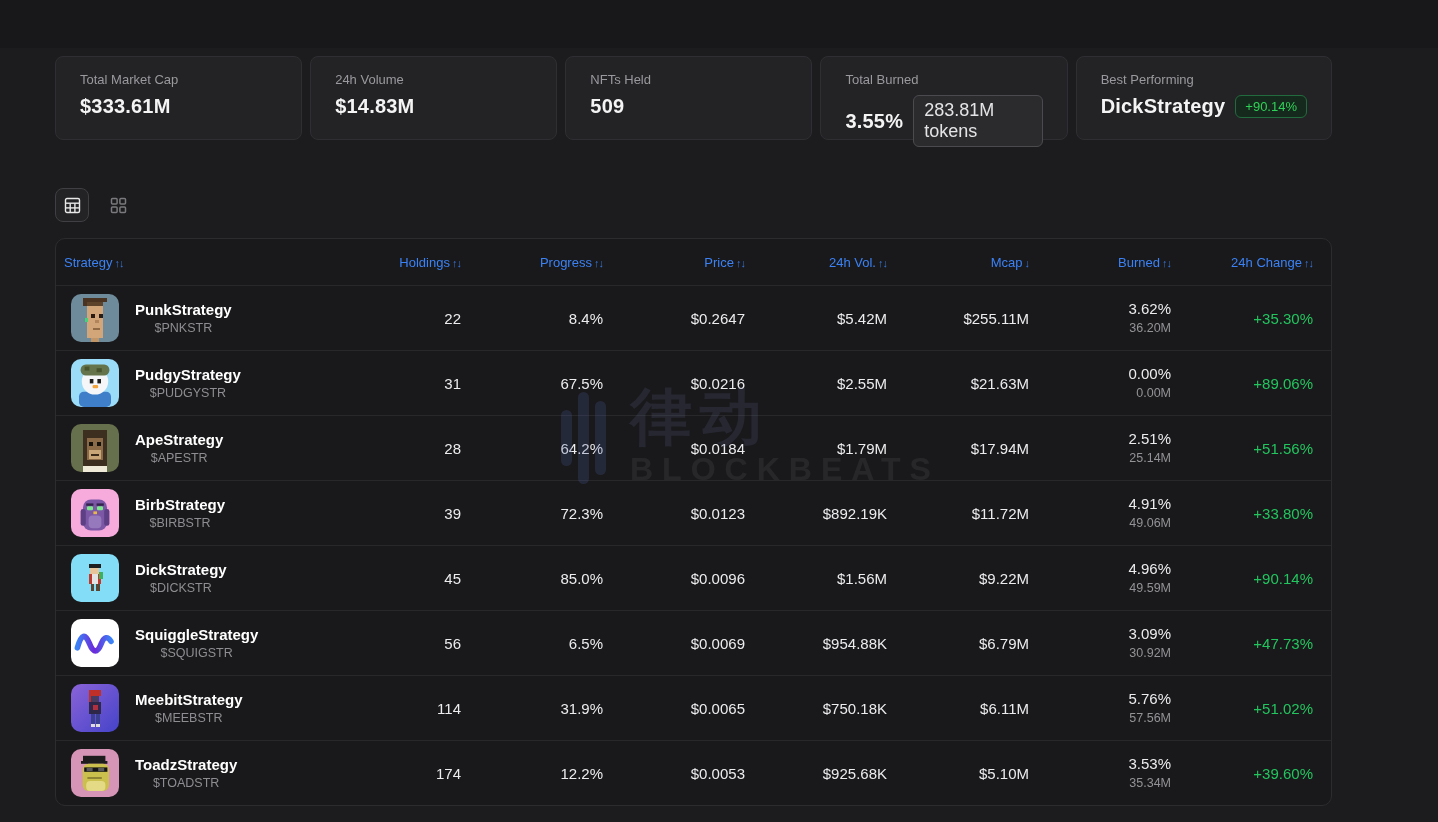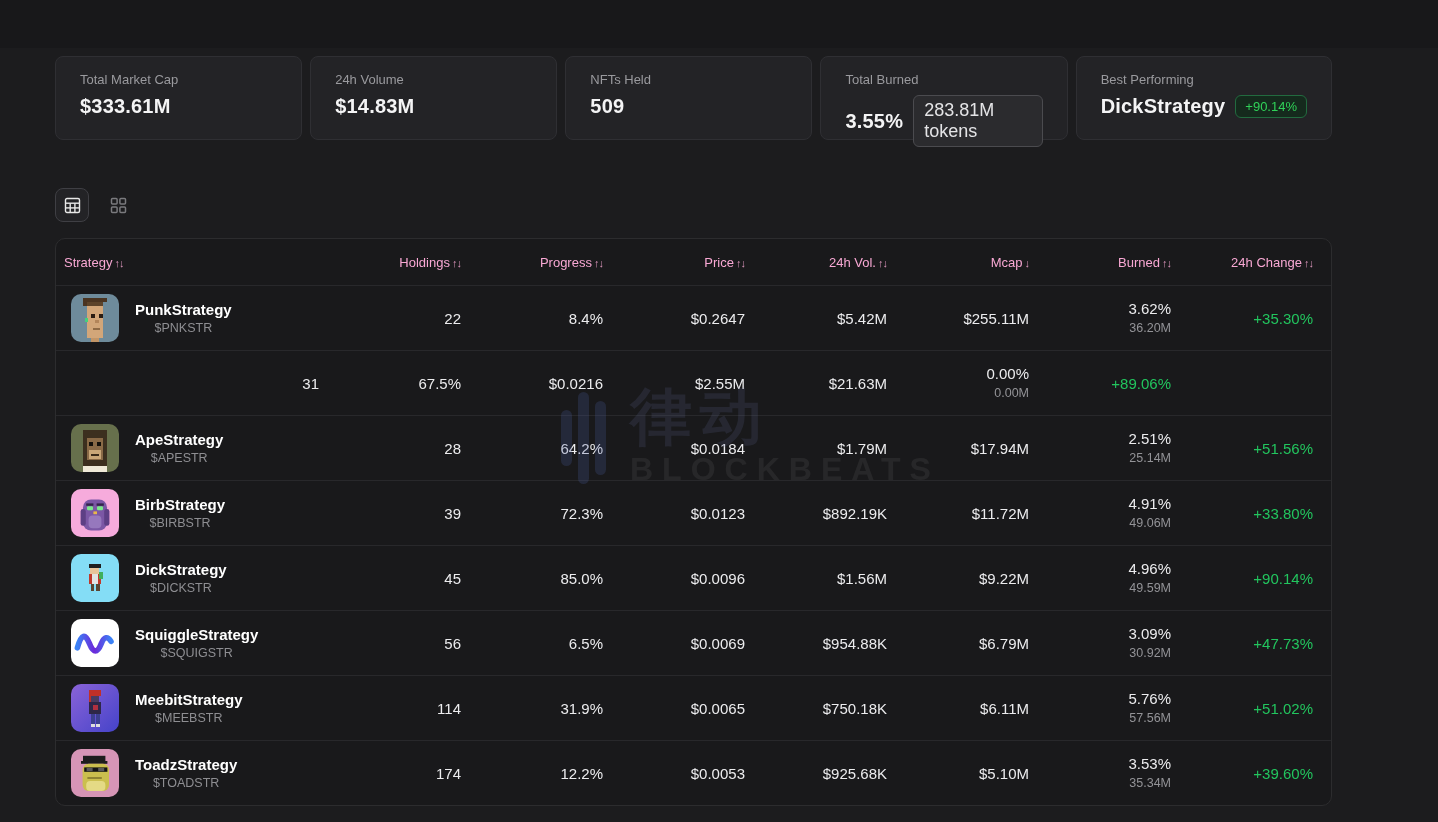--- a/index.html
+++ b/index.html
@@ -47,21 +47,21 @@
     border:1px solid #2c2c2e; border-radius:10px;
     position:relative; overflow:hidden;
   }
   .t-header, .t-row {
     display:grid;
     grid-template-columns:255px repeat(7,142px);
     padding:0 20px 0 8px;
     align-items:center;
   }
   .t-header { height:46px; }
-  .th { font-size:13px; color:#f9a8d4; white-space:nowrap; }
+  .th { font-size:13px; color:#3b82f6; white-space:nowrap; }
   .th.right { text-align:right; }
   .th .sort { font-size:11px; letter-spacing:-1px; opacity:.85; }
   .t-row { height:65px; border-top:1px solid #28282b; position:relative; }
   .cell { font-size:15px; color:#ececee; text-align:right; white-space:nowrap; }
   .cell-strategy { display:flex; align-items:center; text-align:center; padding-left:7px; }
   .avatar { width:48px; height:48px; border-radius:10px; overflow:hidden; flex:0 0 48px; }
   .avatar svg { width:48px; height:48px; display:block; }
   .name-block { margin-left:16px; }
   .strategy-name { font-size:15px; font-weight:700; color:#ffffff; }
   .strategy-ticker { font-size:12.5px; color:#8e8e92; margin-top:3px; }
@@ -201,20 +201,39 @@
     <div class="cell">$5.42M</div>
     <div class="cell">$255.11M</div>
     <div class="cell burned-cell">
       <div class="burned-pct">3.62%</div>
       <div class="burned-amt">36.20M</div>
     </div>
     <div class="cell cell-change">+35.30%</div>
   </div>
 
   <div class="t-row">
+    <div class="cell cell-strategy">
+      <div class="avatar">
+              <svg viewBox="0 0 12 12">
+    <rect width="12" height="12" fill="#9bdcf9"></rect>
+    <rect x="2" y="8.2" width="8" height="3.8" rx="1.2" fill="#3f7fca"></rect>
+    <circle cx="6" cy="5.6" r="3.3" fill="#f4f6f8"></circle>
+    <rect x="2.4" y="1.4" width="7.2" height="2.7" rx="1.3" fill="#65744a"></rect>
+    <rect x="3.4" y="1.9" width="1.2" height="1" fill="#49542f"></rect>
+                <rect x="6.4" y="2.3" width="1.3" height="1" fill="#49542f"></rect>
+    <rect x="4.7" y="5" width="0.9" height="1.1" fill="#1c1c1c"></rect>
+                <rect x="6.6" y="5" width="0.9" height="1.1" fill="#1c1c1c"></rect>
+    <rect x="5.4" y="6.5" width="1.4" height="0.8" rx="0.3" fill="#f2a33c"></rect>
+  </svg>
+            </div>
+      <div class="name-block">
+        <div class="strategy-name">PudgyStrategy</div>
+        <div class="strategy-ticker">$PUDGYSTR</div>
+      </div>
+    </div>
     <div class="cell">31</div>
     <div class="cell">67.5%</div>
     <div class="cell">$0.0216</div>
     <div class="cell">$2.55M</div>
     <div class="cell">$21.63M</div>
     <div class="cell burned-cell">
       <div class="burned-pct">0.00%</div>
       <div class="burned-amt">0.00M</div>
     </div>
     <div class="cell cell-change">+89.06%</div>

